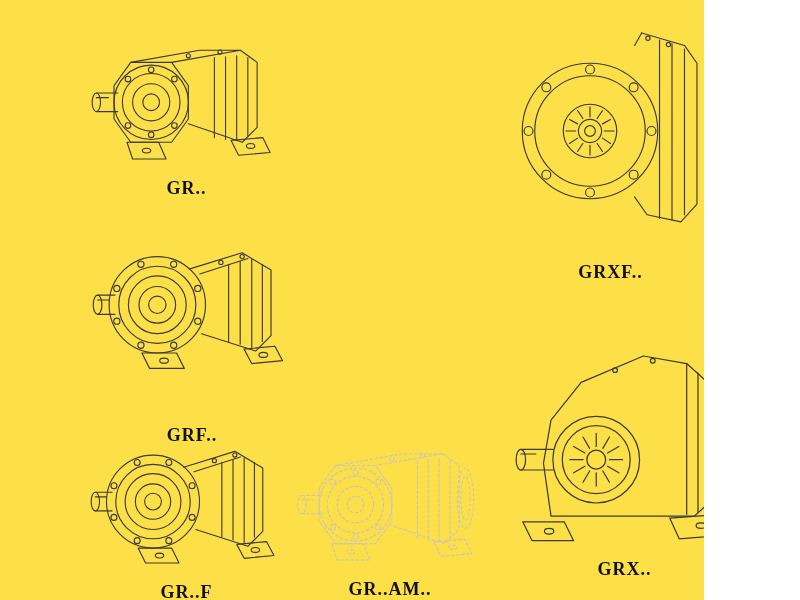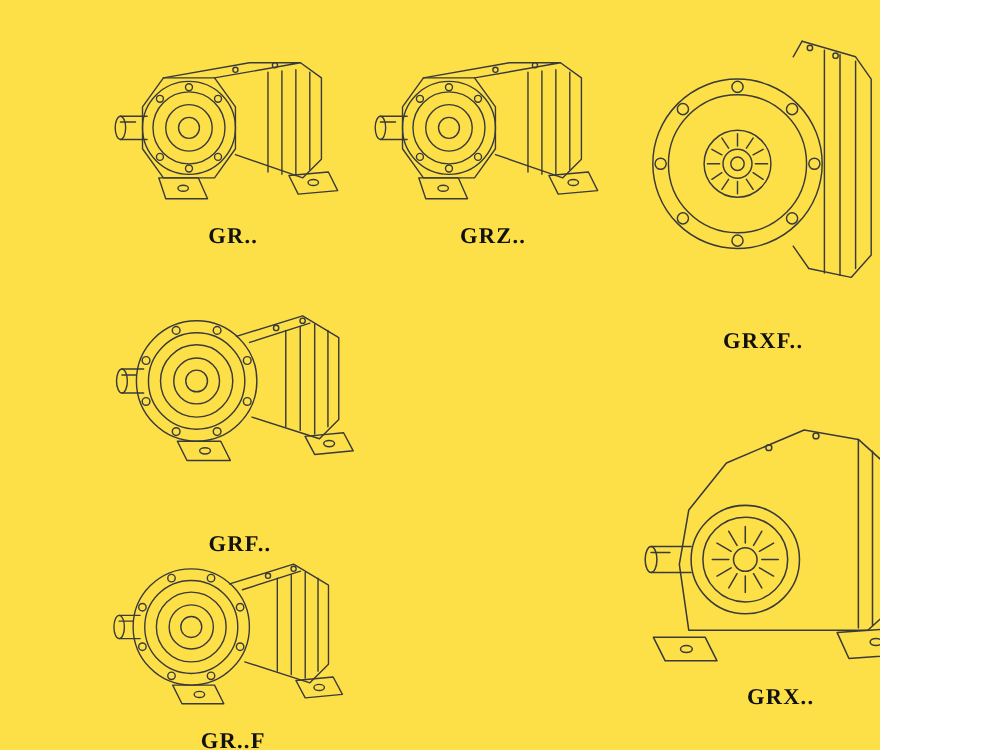--- a/index.html
+++ b/index.html
@@ -127,26 +127,20 @@
     </defs>
   </svg>
 
   <figure class="fig" style="left:84px;top:14px;">
     <svg class="draw solid" width="205" height="158" viewBox="0 0 220 170">
         <use href="#gb-foot"></use>
       </svg>
     <figcaption class="label">GR..</figcaption>
   </figure>
 
-  <figure class="fig" style="left:292px;top:14px;">
-    <svg class="draw solid" width="205" height="158" viewBox="0 0 220 170">
-        <use href="#gb-foot"></use>
-      </svg>
-    <figcaption class="label">GRZ..</figcaption>
-  </figure>
 
   <figure class="fig" style="left:508px;top:6px;">
     <svg class="draw solid" width="205" height="250" viewBox="0 0 230 280">
         <use href="#gb-xf"></use>
       </svg>
     <figcaption class="label label-lg">GRXF..</figcaption>
   </figure>
 
   <figure class="fig" style="left:86px;top:216px;gap:37px;">
     <svg class="draw solid" width="212" height="166" viewBox="0 0 220 172">
@@ -156,21 +150,31 @@
   </figure>
 
 
   <figure class="fig" style="left:84px;top:416px;">
     <svg class="draw solid" width="205" height="160" viewBox="0 0 220 172">
         <use href="#gb-flange"></use>
       </svg>
     <figcaption class="label">GR..F</figcaption>
   </figure>
 
+  <figure class="fig" style="left:290px;top:418px;">
+    <svg class="draw faint" width="200" height="155" viewBox="0 0 220 170">
+      <use href="#gb-foot"></use>
+      <g fill="none" stroke="currentColor" stroke-width="1.2">
+        <ellipse cx="193" cy="88" rx="9" ry="33"></ellipse>
+        <ellipse cx="193" cy="88" rx="5" ry="24"></ellipse>
+      </g>
+    </svg>
+    <figcaption class="label">GR..AM..</figcaption>
+  </figure>
 
-  <figure class="fig" style="left:502px;top:310px;justify-content:space-between;">
+  <figure class="fig" style="left:502px;top:322px;justify-content:space-between;">
     <svg class="draw solid" width="245" height="231" viewBox="0 0 260 245">
         <use href="#gb-x"></use>
       </svg>
     <figcaption class="label label-lg">GRX..</figcaption>
   </figure>
 
 </div>
 
 </body></html>

